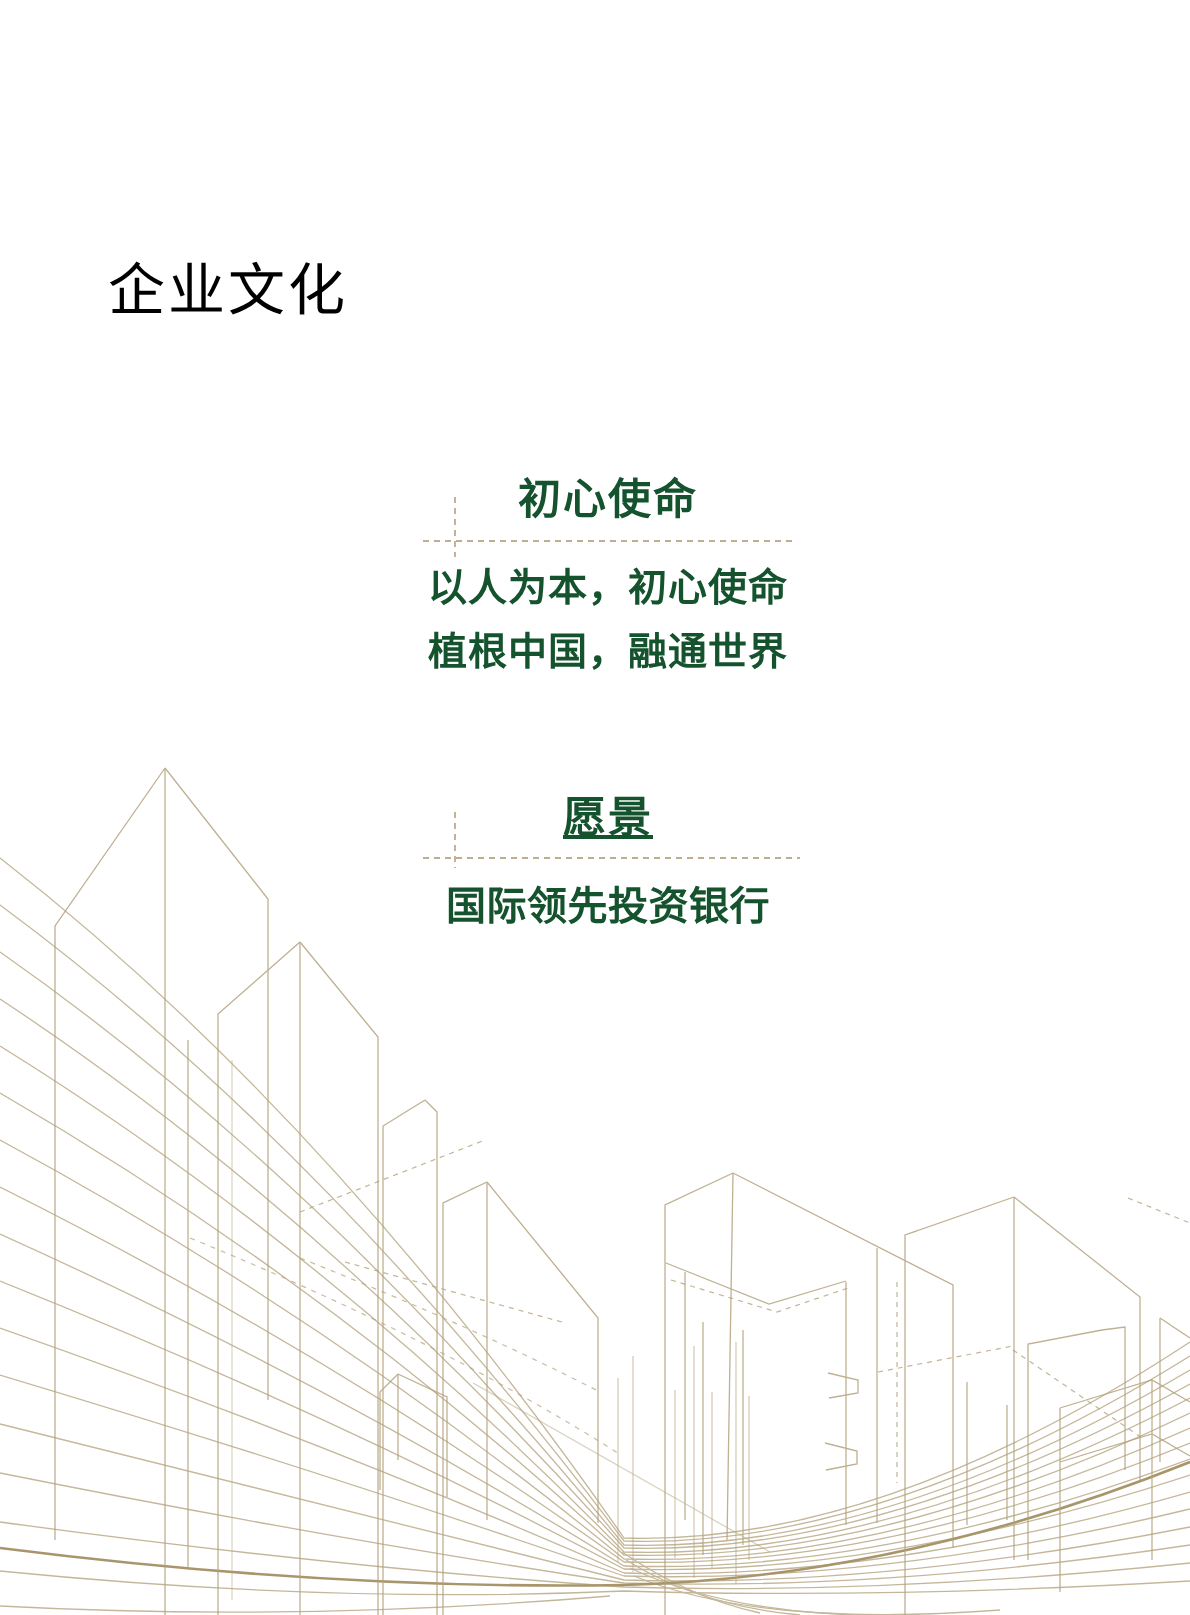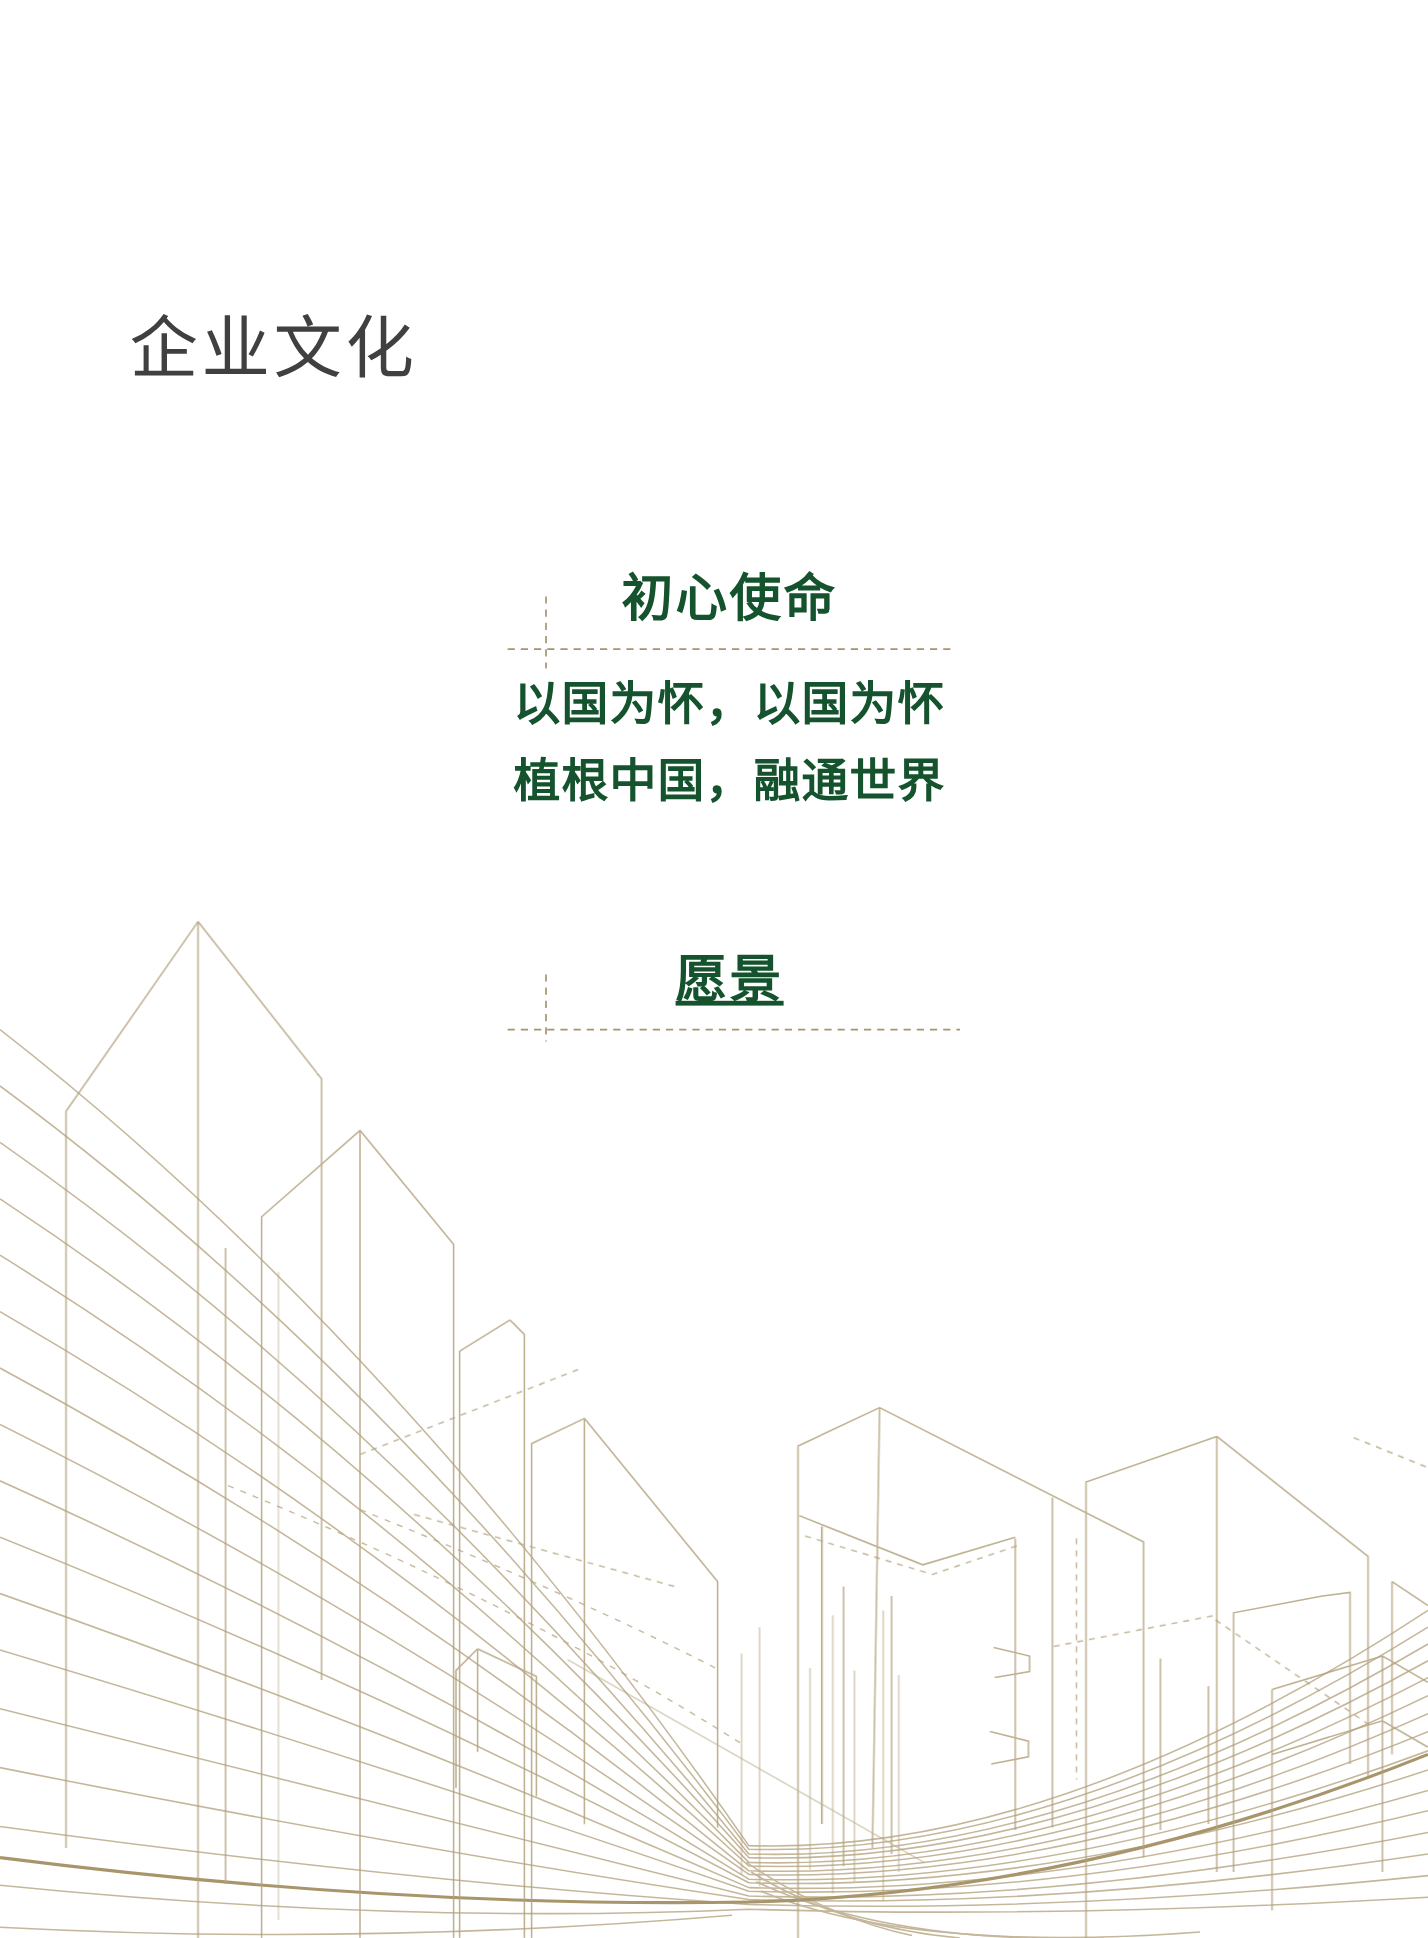--- a/index.html
+++ b/index.html
@@ -8,21 +8,21 @@
     background:#ffffff;
     position:relative;
     overflow:hidden;
     font-family:"Liberation Serif","DejaVu Serif",serif;
   }
   .art{
     position:absolute;left:0;top:0;width:1190px;height:1615px;z-index:0;
   }
   .page-title{
     position:absolute;left:108px;top:206px;z-index:2;
-    font-size:57px;color:#404040;letter-spacing:3px;font-weight:500;
+    font-size:57px;color:#000000;letter-spacing:3px;font-weight:500;
   }
   .section{position:absolute;left:308px;width:600px;text-align:center;z-index:2;color:#14532d;}
   .sec-heading{font-size:43px;font-weight:700;letter-spacing:2px;line-height:48px;}
   .sec-lines{font-weight:700;}
   #mission-heading{top:476px;}
   #mission-lines{top:556px;font-size:39px;line-height:64px;letter-spacing:1px;}
   #vision-heading{top:794px;text-decoration:underline;}
   #vision-lines{top:876px;font-size:40px;line-height:62px;letter-spacing:0.5px;}
 </style>
 </head>
@@ -136,19 +136,20 @@
     <path d="M455,497 L455,557"></path>
     <path d="M423,858 L800,858"></path>
     <path d="M455,812 L455,868"></path>
   </g>
 </svg>
 
 <h1 class="page-title">企业文化</h1>
 
 <div class="section sec-heading" id="mission-heading">初心使命</div>
 <div class="section sec-lines" id="mission-lines">
-  <div>以国为怀，以国为怀</div>
+  <div>以人为本，初心使命</div>
   <div>植根中国，融通世界</div>
 </div>
 
 <div class="section sec-heading" id="vision-heading">愿景</div>
 <div class="section sec-lines" id="vision-lines">
+  <div>国际领先投资银行</div>
 </div>
 
 </body></html>

